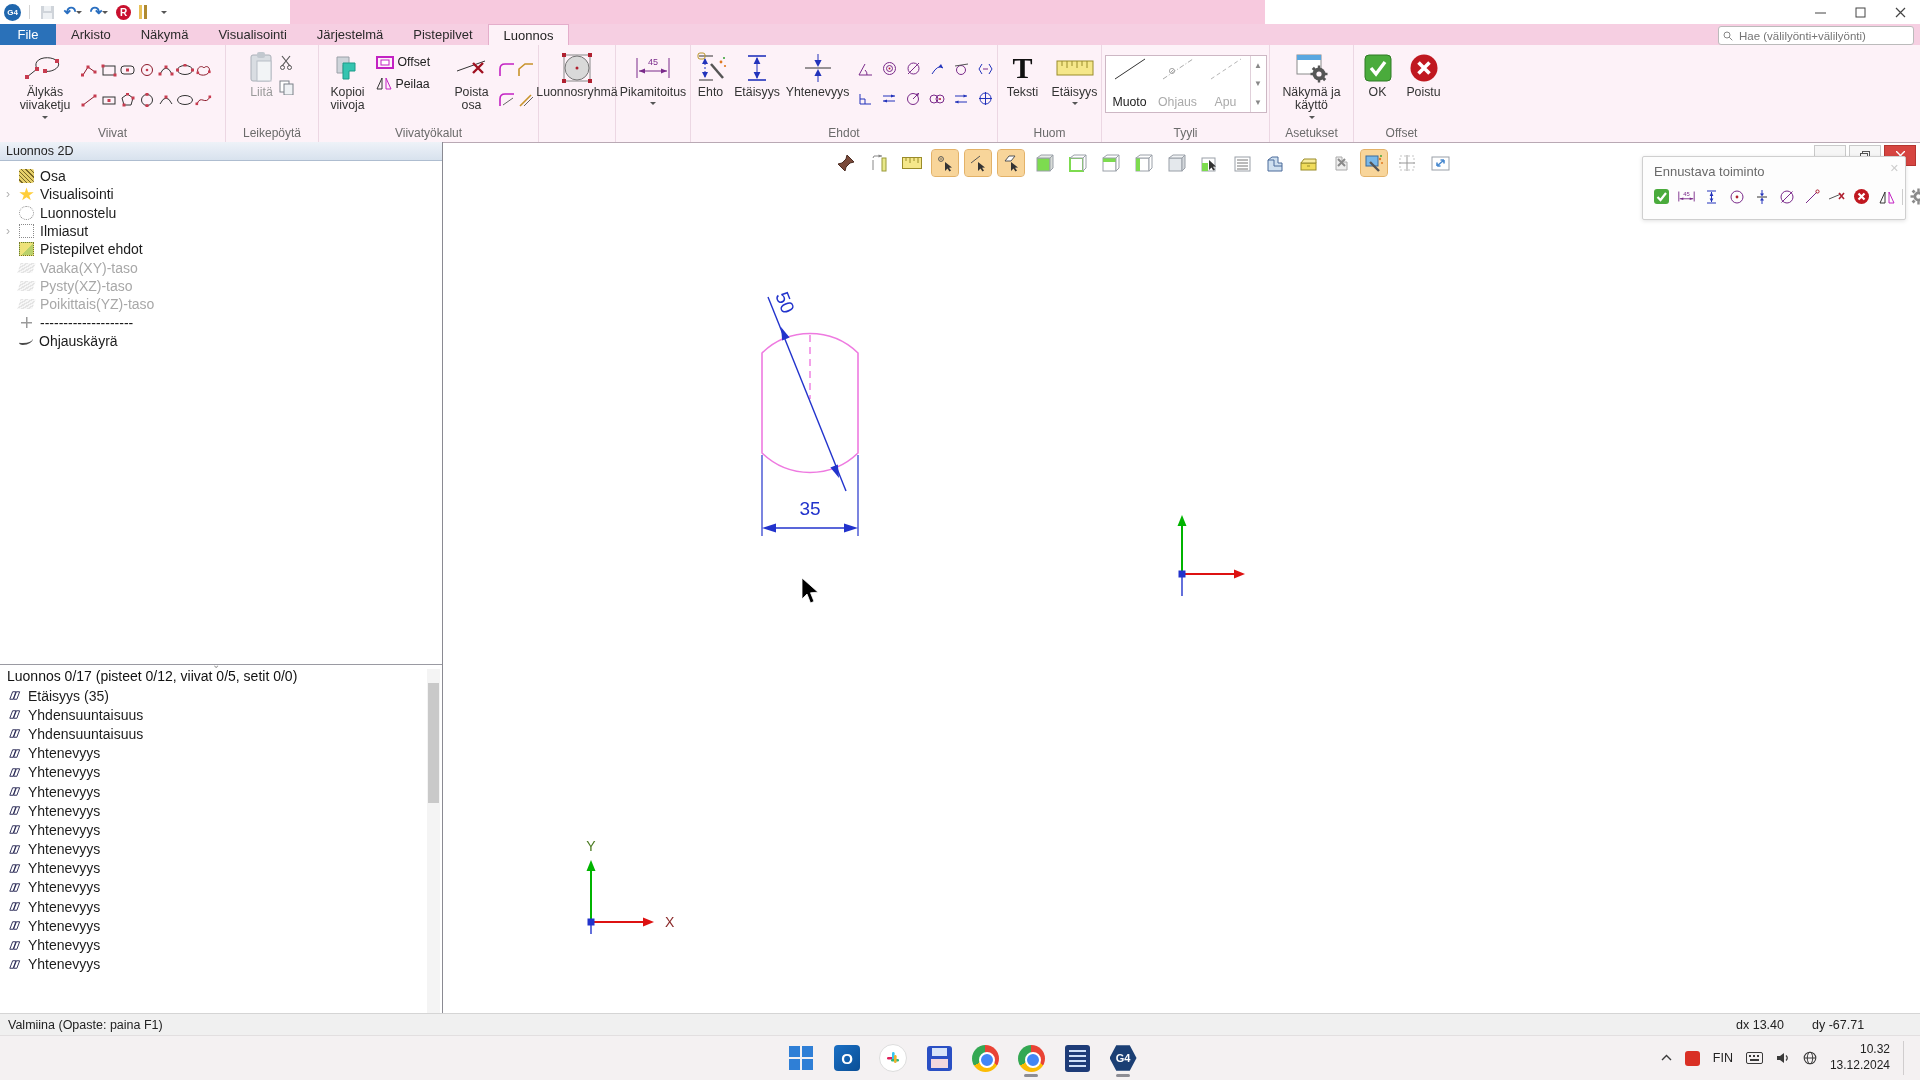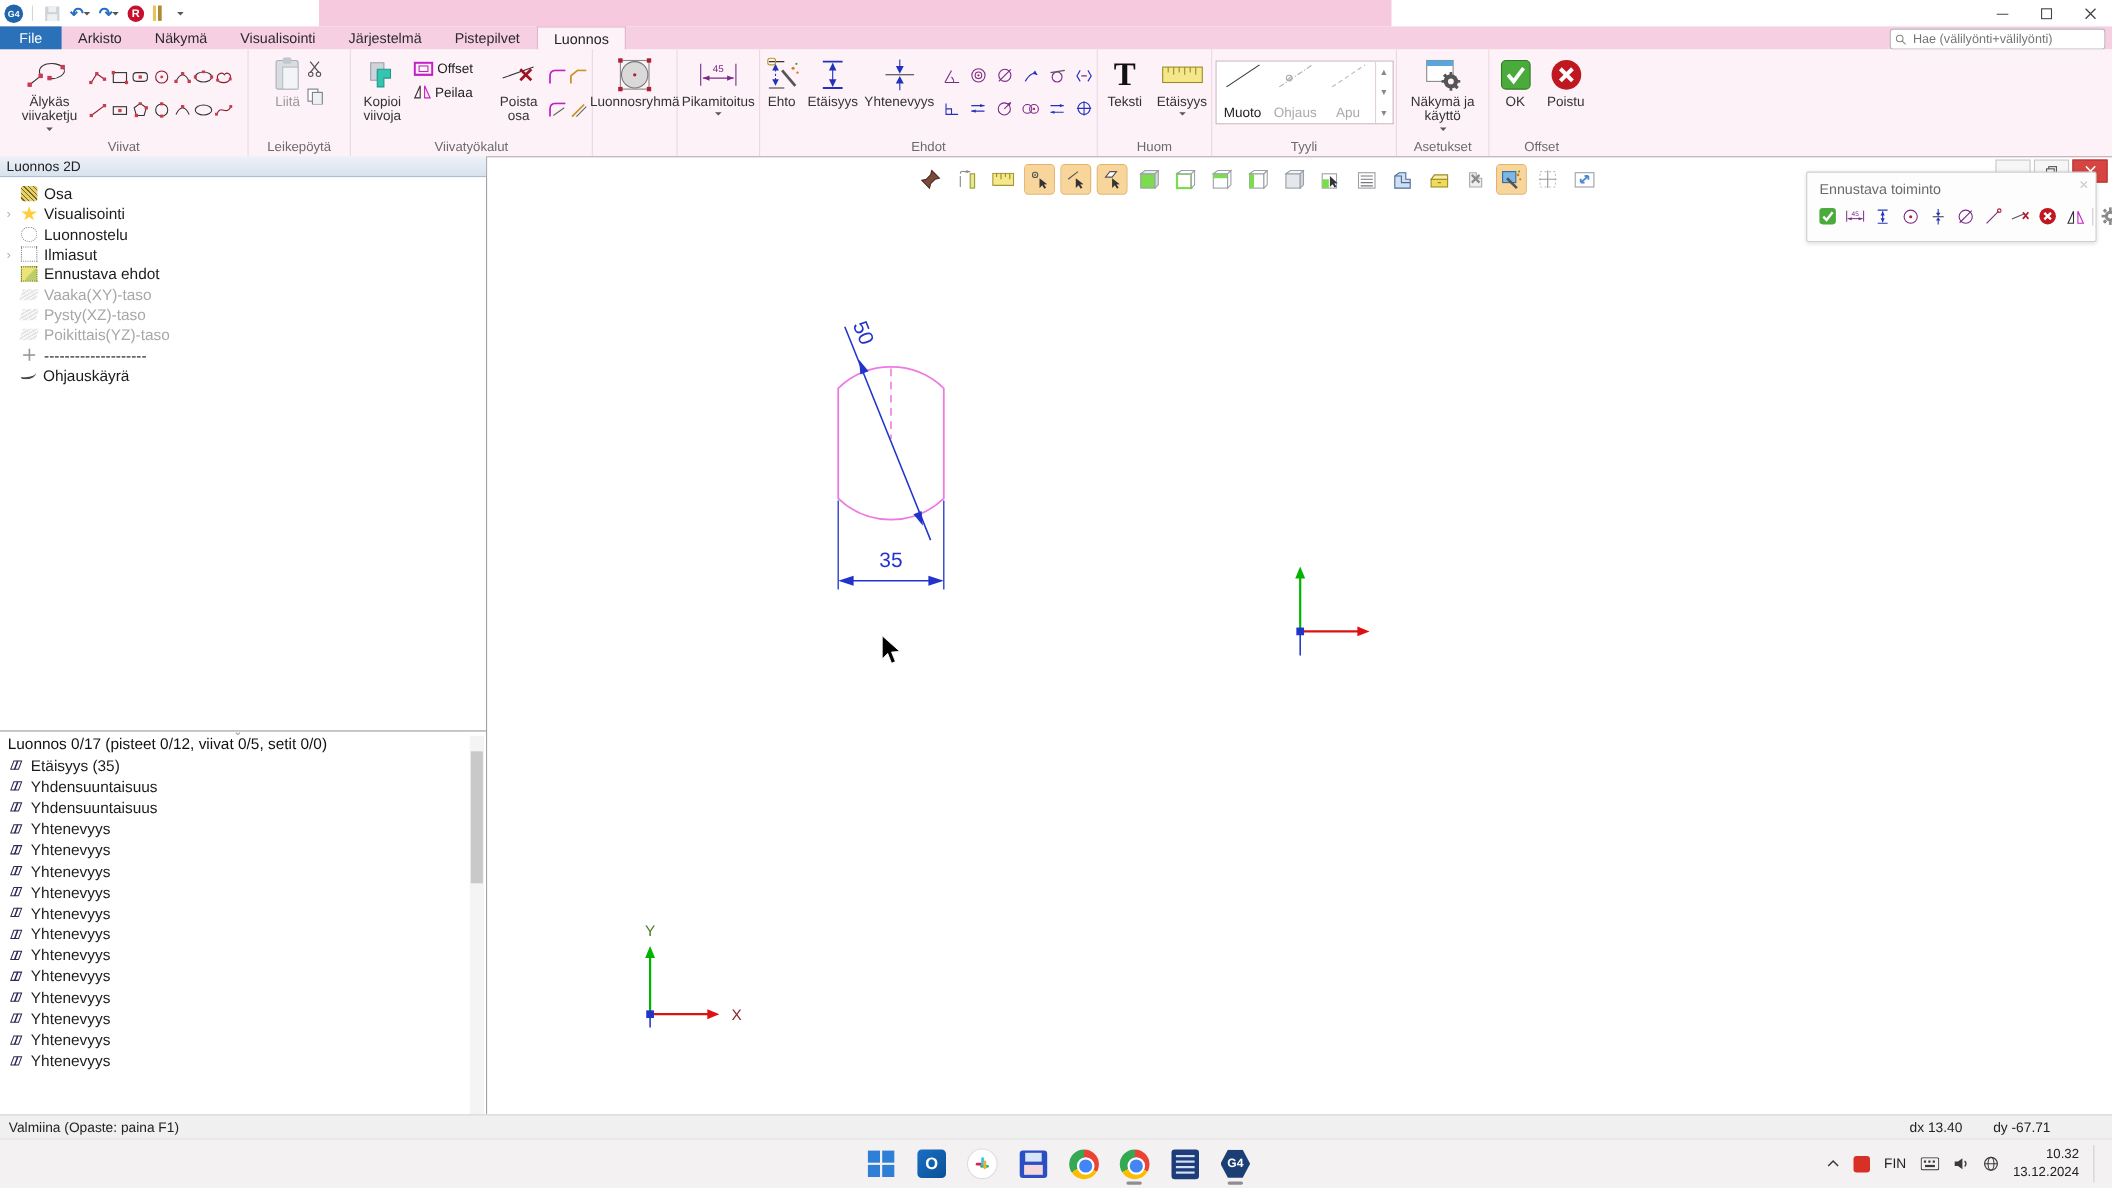--- a/index.html
+++ b/index.html
@@ -717,21 +717,21 @@
 
         <div class="trow has-arrow ic-features">
           <span class="tarrow">›</span>
           <span class="ticon"></span>
           <span class="tlabel">Ilmiasut</span>
         </div>
 
         <div class="trow ic-preconditions">
           <span class="tarrow">›</span>
           <span class="ticon"></span>
-          <span class="tlabel">Ennustava ehdot</span>
+          <span class="tlabel">Pistepilvet ehdot</span>
         </div>
 
         <div class="trow gray ic-plane">
           <span class="tarrow">›</span>
           <span class="ticon"></span>
           <span class="tlabel">Vaaka(XY)-taso</span>
         </div>
 
         <div class="trow gray ic-plane">
           <span class="tarrow">›</span>

